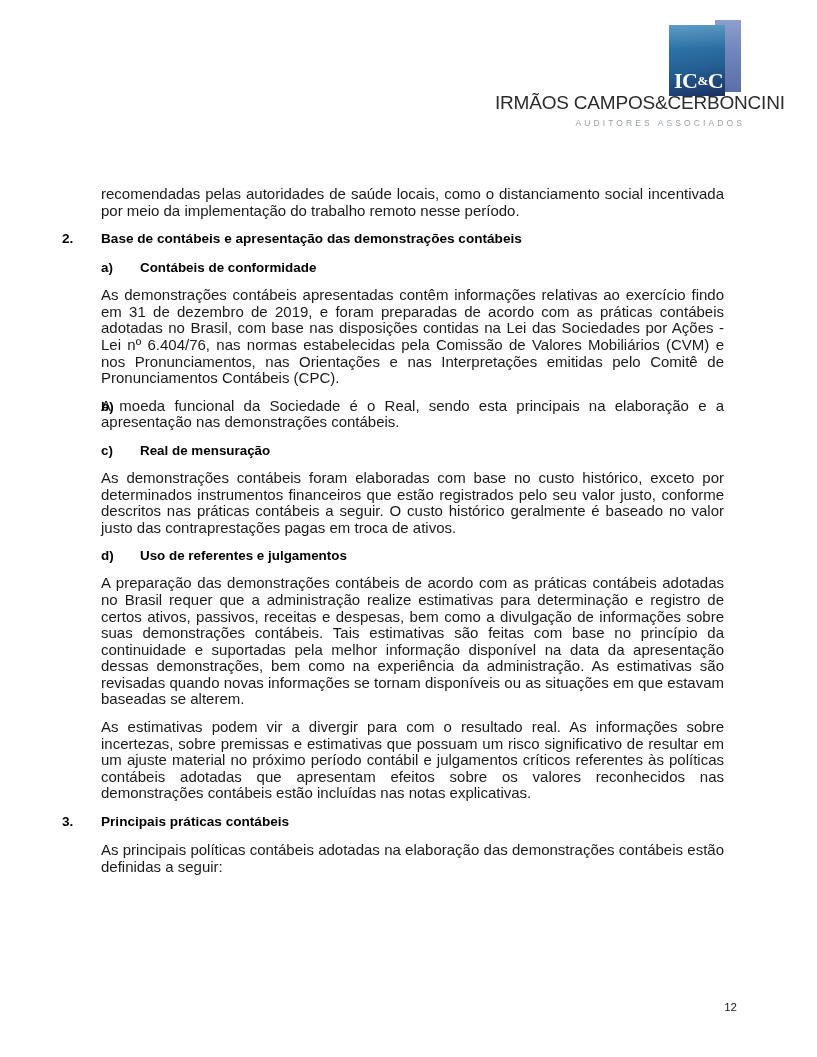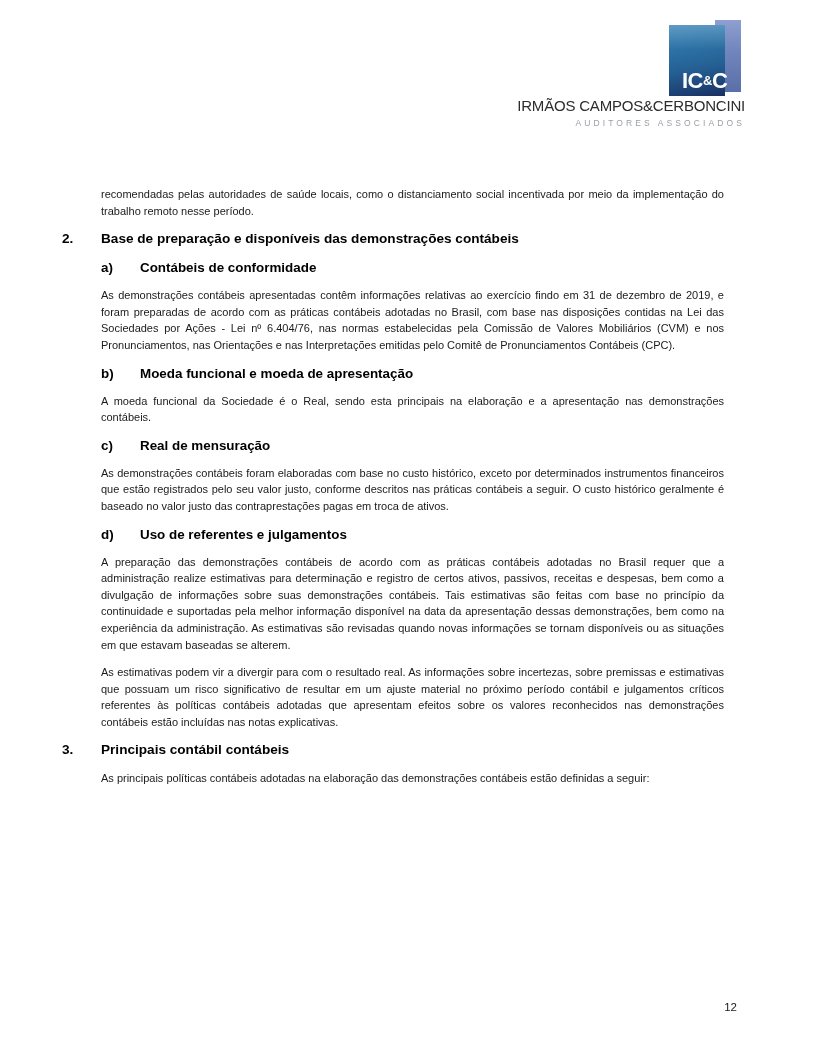--- a/index.html
+++ b/index.html
@@ -55,41 +55,41 @@
   .logo-square-sheen {
     position: absolute;
     top: 0;
     left: 0;
     width: 100%;
     height: 34%;
     background: linear-gradient(180deg, rgba(255,255,255,.18), rgba(255,255,255,0));
   }
   .logo-icc {
     position: absolute;
-    left: 13px;
+    left: 5px;
     bottom: 4px;
-    font-family: Liberation Sans, sans-serif;
+    font-family: Liberation Serif, serif;
     font-weight: bold;
     font-size: 22px;
     letter-spacing: -0.5px;
     color: #ffffff;
     line-height: 1;
   }
   .logo-icc .amp {
     font-size: 13px;
     vertical-align: 3px;
   }
   .logo-wordmark {
     position: absolute;
     left: 0;
     bottom: 16px;
     width: 100%;
     text-align: right;
     font-family: "Liberation Sans", sans-serif;
-    font-size: 15px;
+    font-size: 19px;
     letter-spacing: -0.2px;
     color: #2c2c2c;
     white-space: nowrap;
   }
   .logo-subline {
     position: absolute;
     left: 0;
     bottom: 2px;
     width: 100%;
     text-align: right;
@@ -104,21 +104,21 @@
   .content {
     position: absolute;
     left: 62px;
     top: 186px;
     width: 662px;
   }
 
   .para {
     margin: 0 0 11px 0;
     padding-left: 39px;
-    font-size: 11px;
+    font-size: 15px;
     line-height: 16.6px;
     text-align: justify;
     text-justify: inter-word;
     color: #1a1a1a;
     font-weight: normal;
   }
 
   .num-heading {
     position: relative;
     margin: 0 0 11px 0;
@@ -178,51 +178,50 @@
     <div class="logo-wordmark">IRMÃOS CAMPOS&amp;CERBONCINI</div>
     <div class="logo-subline">AUDITORES ASSOCIADOS</div>
   </div>
 
   <div class="content">
 
     <p class="para">recomendadas pelas autoridades de saúde locais, como o distanciamento social incentivada por meio da implementação do trabalho remoto nesse período.</p>
 
     <h2 class="num-heading">
       <span class="marker">2.</span>
-      <span>Base de preparação e disponíveis das demonstrações contábeis</span>
+      <span>Base de contábeis e apresentação das demonstrações contábeis</span>
     </h2>
 
     <h3 class="sub-heading">
       <span class="marker">a)</span>
       <span>Contábeis de conformidade</span>
     </h3>
     <p class="para">As demonstrações contábeis apresentadas contêm informações relativas ao exercício findo em 31 de dezembro de 2019, e foram preparadas de acordo com as práticas contábeis adotadas no Brasil, com base nas disposições contidas na Lei das Sociedades por Ações - Lei nº 6.404/76, nas normas estabelecidas pela Comissão de Valores Mobiliários (CVM) e nos Pronunciamentos, nas Orientações e nas Interpretações emitidas pelo Comitê de Pronunciamentos Contábeis (CPC).</p>
 
     <h3 class="sub-heading">
       <span class="marker">b)</span>
-      <span>Moeda funcional e moeda de apresentação</span>
     </h3>
     <p class="para">A moeda funcional da Sociedade é o Real, sendo esta principais na elaboração e a apresentação nas demonstrações contábeis.</p>
 
     <h3 class="sub-heading">
       <span class="marker">c)</span>
       <span>Real de mensuração</span>
     </h3>
     <p class="para">As demonstrações contábeis foram elaboradas com base no custo histórico, exceto por determinados instrumentos financeiros que estão registrados pelo seu valor justo, conforme descritos nas práticas contábeis a seguir. O custo histórico geralmente é baseado no valor justo das contraprestações pagas em troca de ativos.</p>
 
     <h3 class="sub-heading">
       <span class="marker">d)</span>
       <span>Uso de referentes e julgamentos</span>
     </h3>
     <p class="para">A preparação das demonstrações contábeis de acordo com as práticas contábeis adotadas no Brasil requer que a administração realize estimativas para determinação e registro de certos ativos, passivos, receitas e despesas, bem como a divulgação de informações sobre suas demonstrações contábeis. Tais estimativas são feitas com base no princípio da continuidade e suportadas pela melhor informação disponível na data da apresentação dessas demonstrações, bem como na experiência da administração. As estimativas são revisadas quando novas informações se tornam disponíveis ou as situações em que estavam baseadas se alterem.</p>
     <p class="para">As estimativas podem vir a divergir para com o resultado real. As informações sobre incertezas, sobre premissas e estimativas que possuam um risco significativo de resultar em um ajuste material no próximo período contábil e julgamentos críticos referentes às políticas contábeis adotadas que apresentam efeitos sobre os valores reconhecidos nas demonstrações contábeis estão incluídas nas notas explicativas.</p>
 
     <h2 class="num-heading">
       <span class="marker">3.</span>
-      <span>Principais contábil contábeis</span>
+      <span>Principais práticas contábeis</span>
     </h2>
     <p class="para">As principais políticas contábeis adotadas na elaboração das demonstrações contábeis estão definidas a seguir:</p>
 
   </div>
 
   <div class="page-number">12</div>
 
 </div>
 
 </body></html>

